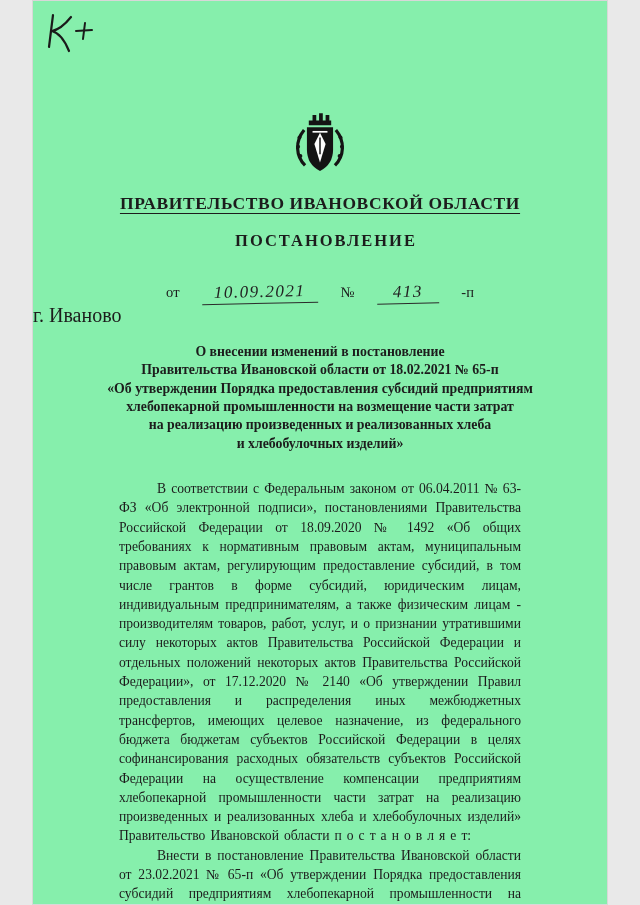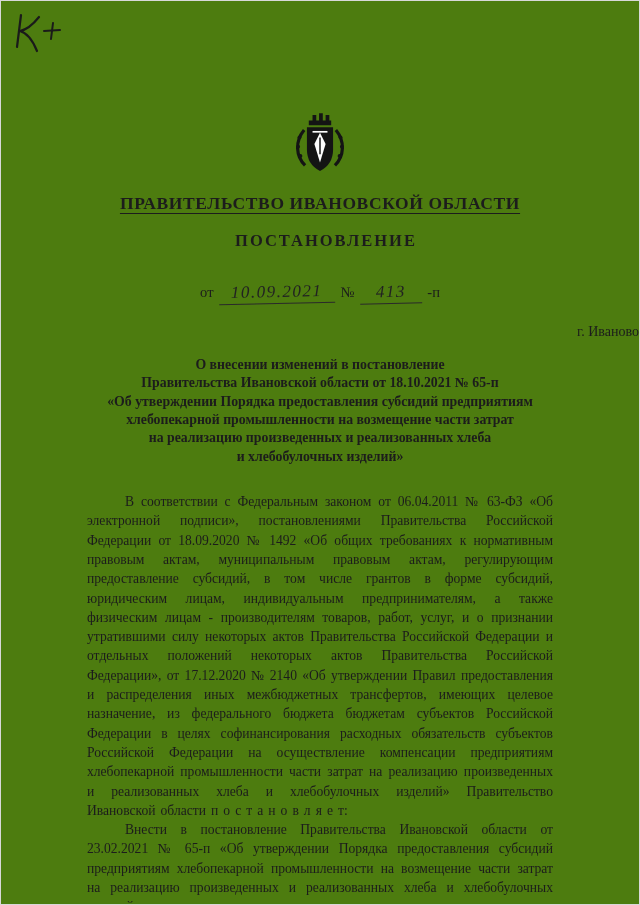--- a/index.html
+++ b/index.html
@@ -1,21 +1,21 @@
 <!DOCTYPE html>
 <html><head>
 <meta charset="utf-8">
 <style>
   html,body { margin:0; padding:0; background:#e9e9e9; }
   .page {
     position: relative;
-    width: 640px;
+    width: 576px;
     height: 905px;
     margin: 0 auto;
-    background: #4d7c0f;
+    background: #86efac;
     border: 1px solid #d8d8d8;
     box-sizing: border-box;
     font-family: "Liberation Serif", "DejaVu Serif", serif;
     color: #1c1c1c;
     overflow: hidden;
   }
 
   
   .kplus {
     position: absolute;
@@ -50,37 +50,37 @@
     font-size: 16.5px;
     letter-spacing: 2px;
     padding-left: 12px;
   }
 
   .date-line {
     margin-top: 31px;
     text-align: center;
     font-size: 14.5px;
   }
-  .date-line .plain { display:inline-block; margin: 0 2px; }
+  .date-line .plain { display:inline-block; margin: 0 19px; }
   .hw {
     display: inline-block;
     font-style: italic;
     font-size: 17px;
     letter-spacing: 1.5px;
     padding: 0 12px 1px 12px;
     border-bottom: 1.2px solid #2a2a2a;
     transform: rotate(-1.2deg);
     color: #222;
   }
   .hw.num { padding: 0 16px 1px 16px; }
 
   .city {
-    margin-top: 20px;
-    text-align: right;
-    font-size: 14px;
+    margin-top: 0;
+    text-align: left;
+    font-size: 20px;
   }
 
   .subject {
     margin-top: 16px;
     text-align: center;
     font-weight: bold;
     font-size: 13.8px;
     line-height: 1.33;
     white-space: pre-line;
   }
@@ -141,21 +141,21 @@
     <span class="plain">от</span>
     <span class="hw">10.09.2021</span>
     <span class="plain">№</span>
     <span class="hw num">413</span>
     <span class="plain">-п</span>
   </div>
 
   <div class="city">г. Иваново</div>
 
   <div class="subject">О внесении изменений в постановление
-Правительства Ивановской области от 18.10.2021 № 65-п
+Правительства Ивановской области от 18.02.2021 № 65-п
 «Об утверждении Порядка предоставления субсидий предприятиям
 хлебопекарной промышленности на возмещение части затрат
 на реализацию произведенных и реализованных хлеба
 и хлебобулочных изделий»</div>
 
   <div class="body-text">
     <p>В соответствии с Федеральным законом от 06.04.2011 № 63-ФЗ «Об электронной подписи», постановлениями Правительства Российской Федерации от 18.09.2020 № 1492 «Об общих требованиях к нормативным правовым актам, муниципальным правовым актам, регулирующим предоставление субсидий, в том числе грантов в форме субсидий, юридическим лицам, индивидуальным предпринимателям, а также физическим лицам - производителям товаров, работ, услуг, и о признании утратившими силу некоторых актов Правительства Российской Федерации и отдельных положений некоторых актов Правительства Российской Федерации», от 17.12.2020 № 2140 «Об утверждении Правил предоставления и распределения иных межбюджетных трансфертов, имеющих целевое назначение, из федерального бюджета бюджетам субъектов Российской Федерации в целях софинансирования расходных обязательств субъектов Российской Федерации на осуществление компенсации предприятиям хлебопекарной промышленности части затрат на реализацию произведенных и реализованных хлеба и хлебобулочных изделий» Правительство Ивановской области п о с т а н о в л я е т:</p>
     <p>Внести в постановление Правительства Ивановской области от 23.02.2021 № 65-п «Об утверждении Порядка предоставления субсидий предприятиям хлебопекарной промышленности на возмещение части затрат на реализацию произведенных и реализованных хлеба и хлебобулочных изделий» следующие изменения:</p>
   </div>
 

